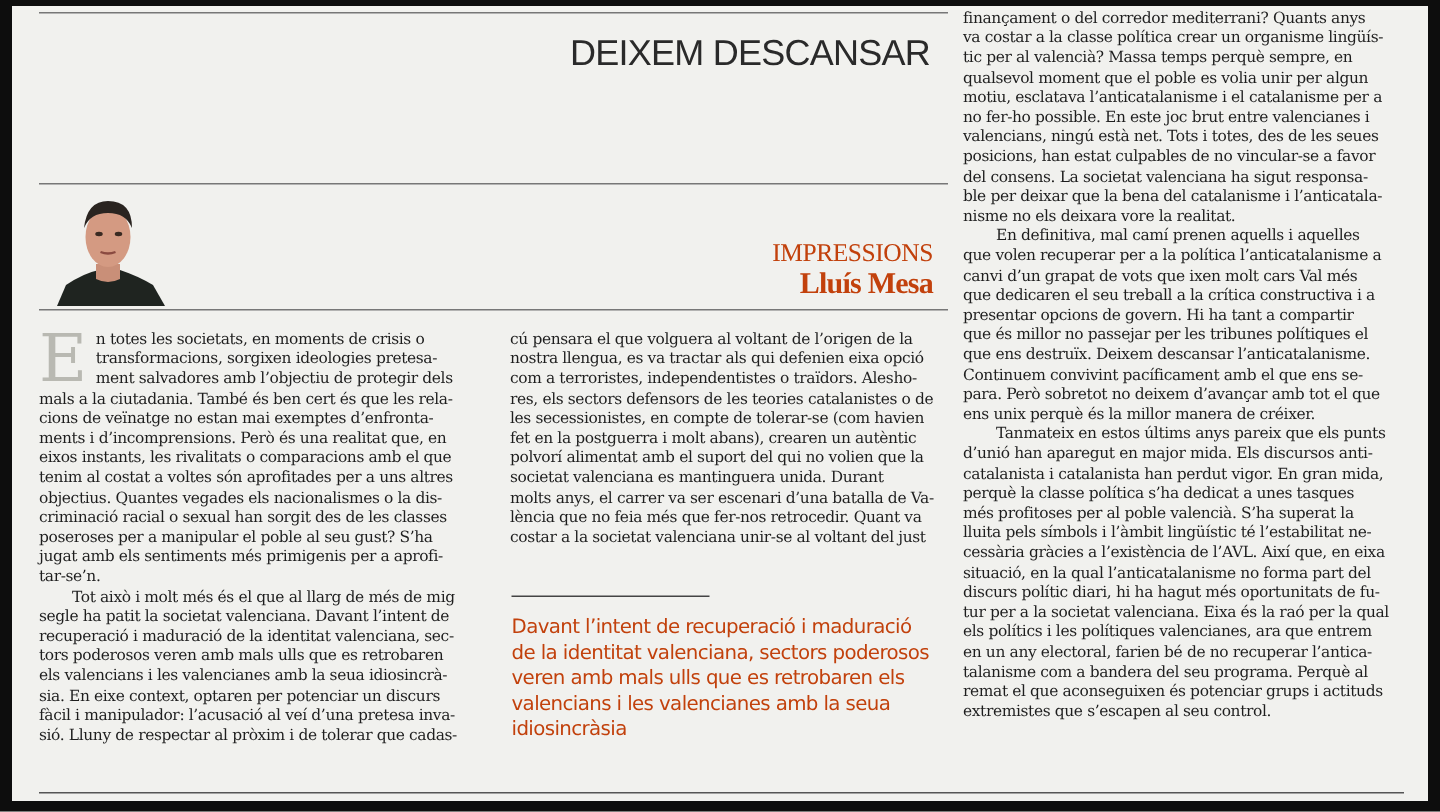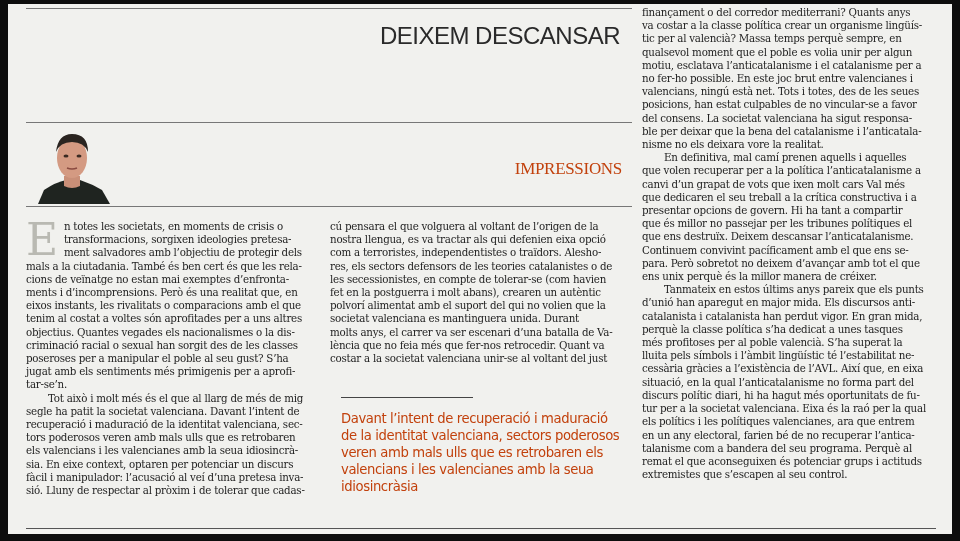--- a/index.html
+++ b/index.html
@@ -28,21 +28,21 @@
     }
     .byline .section { font-size: 17px; line-height: 18px; letter-spacing: -0.3px; }
     .byline .author { font-size: 20px; font-weight: bold; line-height: 22px; letter-spacing: -0.5px; }
     .col {
       position: absolute; font-family: "DejaVu Serif", serif; font-size: 10.3px;
       line-height: 13.2px; color: #1e1e1e; text-align: left; letter-spacing: -0.25px;
     }
     .col p { margin: 0; white-space: pre-line; }
     .col p.ind { text-indent: 22px; }
     .col-left { left: 18px; top: 216px; width: 296px; }
-    .col-mid { left: 322px; top: 216px; width: 302px; }
+    .col-mid { left: 332px; top: 216px; width: 302px; }
     .col-right { left: 634px; top: 2px; width: 300px; }
     .dropcap {
       float: left; font-family: "DejaVu Serif", serif; font-size: 44px; line-height: 36px;
       color: #b9b9b2; margin: 2px 6px 0 0; font-weight: 200;
     }
     .pullquote {
       position: absolute; left: 333px; top: 406px; width: 300px;
       font-family: "DejaVu Sans", sans-serif; font-size: 13.2px; line-height: 17px;
       color: #c2410c; letter-spacing: -0.4px; white-space: pre-line;
     }
@@ -67,20 +67,21 @@
       <ellipse cx="38" cy="30" rx="15" ry="20" fill="#d49a82"></ellipse>
       <path d="M22 24 Q24 6 38 6 Q54 6 54 24 Q50 14 38 14 Q26 14 22 24 Z" fill="#2a2420"></path>
       <ellipse cx="32" cy="28" rx="2.5" ry="1.5" fill="#3a2a22"></ellipse>
       <ellipse cx="45" cy="28" rx="2.5" ry="1.5" fill="#3a2a22"></ellipse>
       <path d="M33 40 Q38 42 43 40" stroke="#8a4a40" stroke-width="1.5" fill="none"></path>
     </svg>
   </div>
 
   <div class="byline">
     <div class="section">IMPRESSIONS</div>
+    <div class="author">Lluís Mesa</div>
   </div>
 
   <div class="rule" style="left:18px; top:202px; width:606px;"></div>
 
   <div class="col col-left">
     <span class="dropcap">E</span>
     <p>n totes les societats, en moments de crisis o
 transformacions, sorgixen ideologies pretesa-
 ment salvadores amb l’objectiu de protegir dels
 mals a la ciutadania. També és ben cert és que les rela-

